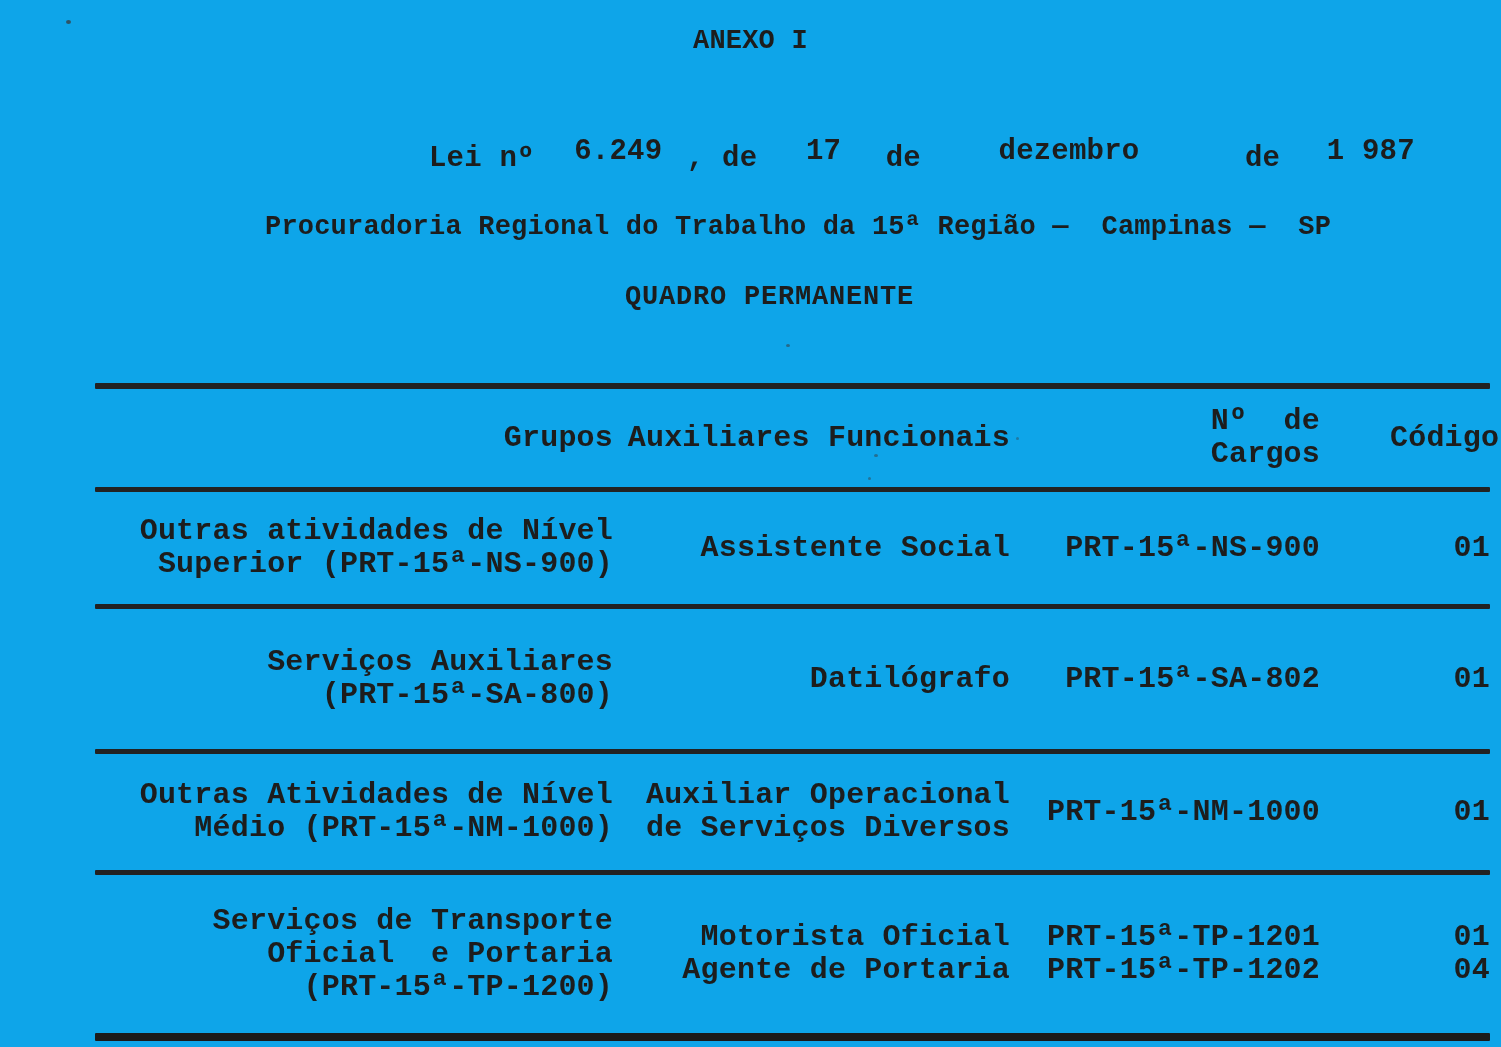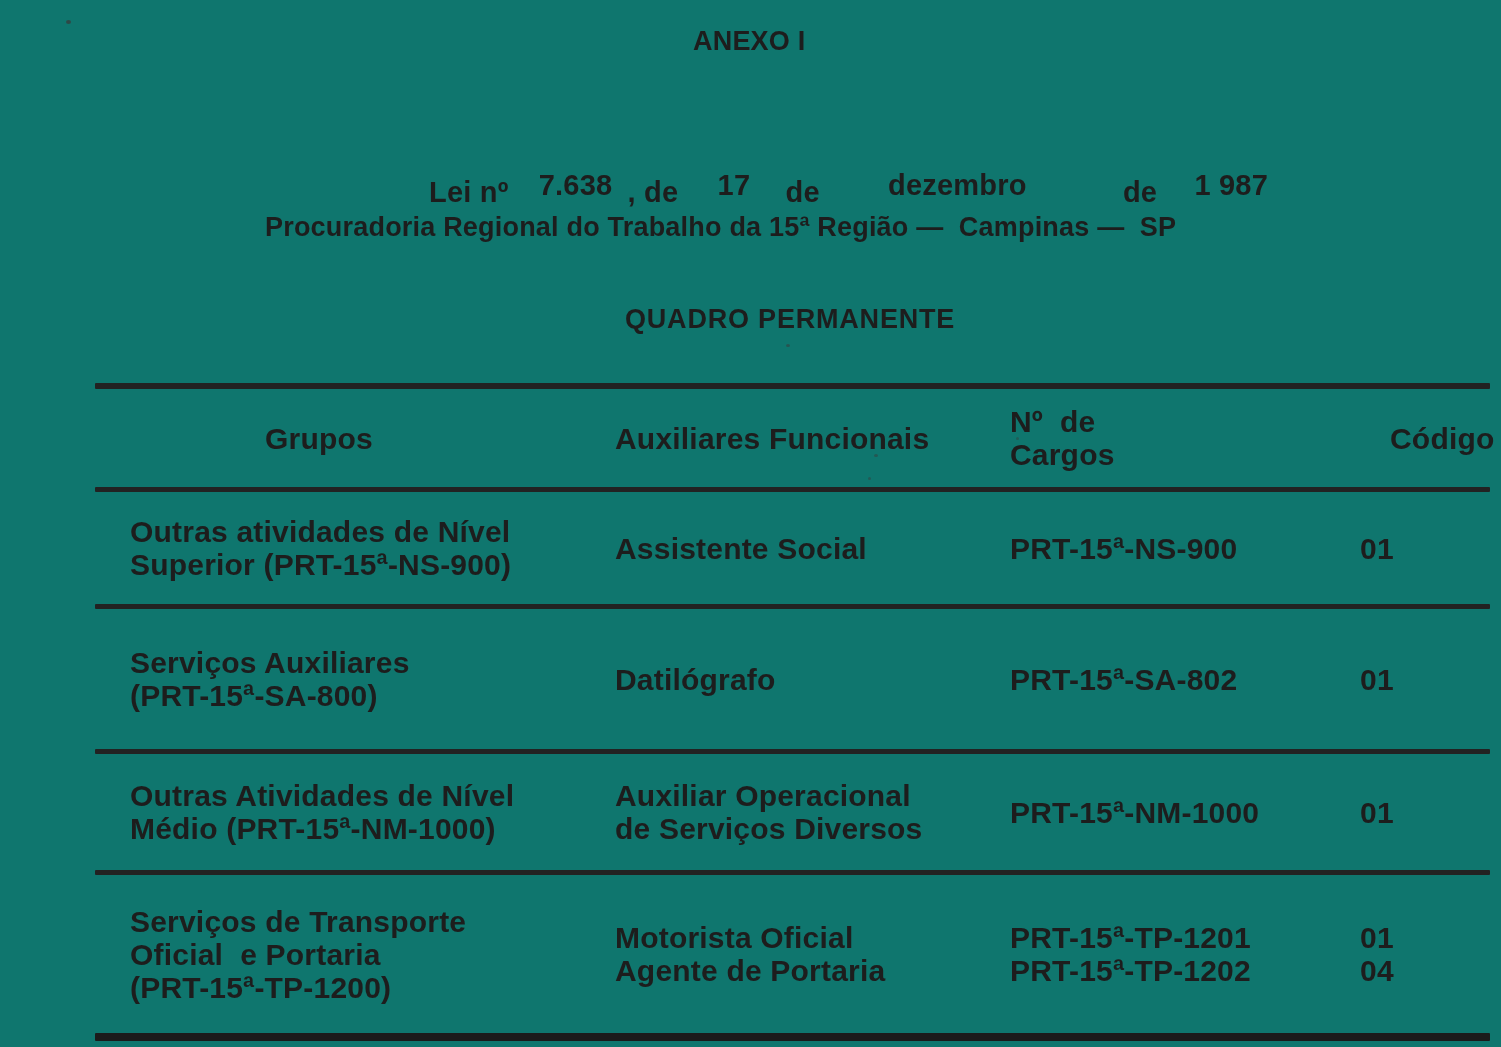--- a/index.html
+++ b/index.html
@@ -1,34 +1,35 @@
 <!DOCTYPE html>
 <html><head>
 <meta charset="utf-8">
 <style>
   html,body{margin:0;padding:0;background:#e8e8e8;}
   .page{
     position:relative;
     width:1501px;height:1047px;
-    background:#0f766e;
+    background:#0ea5e9;
     overflow:hidden;
-    font-family:Liberation Sans, sans-serif;
+    font-family:Liberation Mono, monospace;
     font-weight:bold;
     color:#1d1d1d;
+    text-align:right;
   }
   .txt{position:absolute;white-space:pre-wrap;letter-spacing:.2px;}
   .title{left:693px;top:26px;font-size:27px;}
   .law{left:429px;top:142px;font-size:29px;white-space:nowrap;}
   .law span{display:inline-block;}
   .raised{position:relative;top:-7px;}
-  .m22{margin-left:22px;} .m7{margin-left:7px;} .m31{margin-left:31px;margin-top:34px;}
+  .m22{margin-left:22px;} .m7{margin-left:7px;} .m31{margin-left:31px;}
   .m27{margin-left:27px;} .m60{margin-left:60px;} .m88{margin-left:88px;}
   .m29{margin-left:29px;}
   .subtitle{left:265px;top:212px;font-size:27px;}
-  .section{left:625px;top:282px;font-size:27px;letter-spacing:.8px;margin-top:22px;}
+  .section{left:625px;top:282px;font-size:27px;letter-spacing:.8px;}
 
   .quadro{position:absolute;left:95px;top:383px;width:1395px;font-size:30px;line-height:33px;}
   .rule{width:100%;height:5px;background:#222;border-radius:1px;}
   .rule-top{height:6px;}
   .rule-bottom{height:8px;background:#1b1b1b;}
   .thead,.trow{display:grid;grid-template-columns:518px 397px 310px 170px;align-items:center;}
   .thead{height:98px;}
   .cell{white-space:pre-wrap;letter-spacing:.2px;}
   .h1{padding-left:170px;}
   .h2{padding-left:2px;}
@@ -54,21 +55,21 @@
   <div class="speck sp1"></div>
   <div class="speck sp2"></div>
   <div class="speck sp3"></div>
   <div class="speck sp4"></div>
   <div class="speck sp5"></div>
 
   <div class="txt title">ANEXO I</div>
 
   <div class="txt law">
     <span>Lei nº</span>
-    <span class="raised m22">7.638</span>
+    <span class="raised m22">6.249</span>
     <span class="m7">, de</span>
     <span class="raised m31">17</span>
     <span class="m27">de</span>
     <span class="raised m60">dezembro</span>
     <span class="m88">de</span>
     <span class="raised m29">1 987</span>
   </div>
 
   <div class="txt subtitle">Procuradoria Regional do Trabalho da 15ª Região —  Campinas —  SP</div>
 

